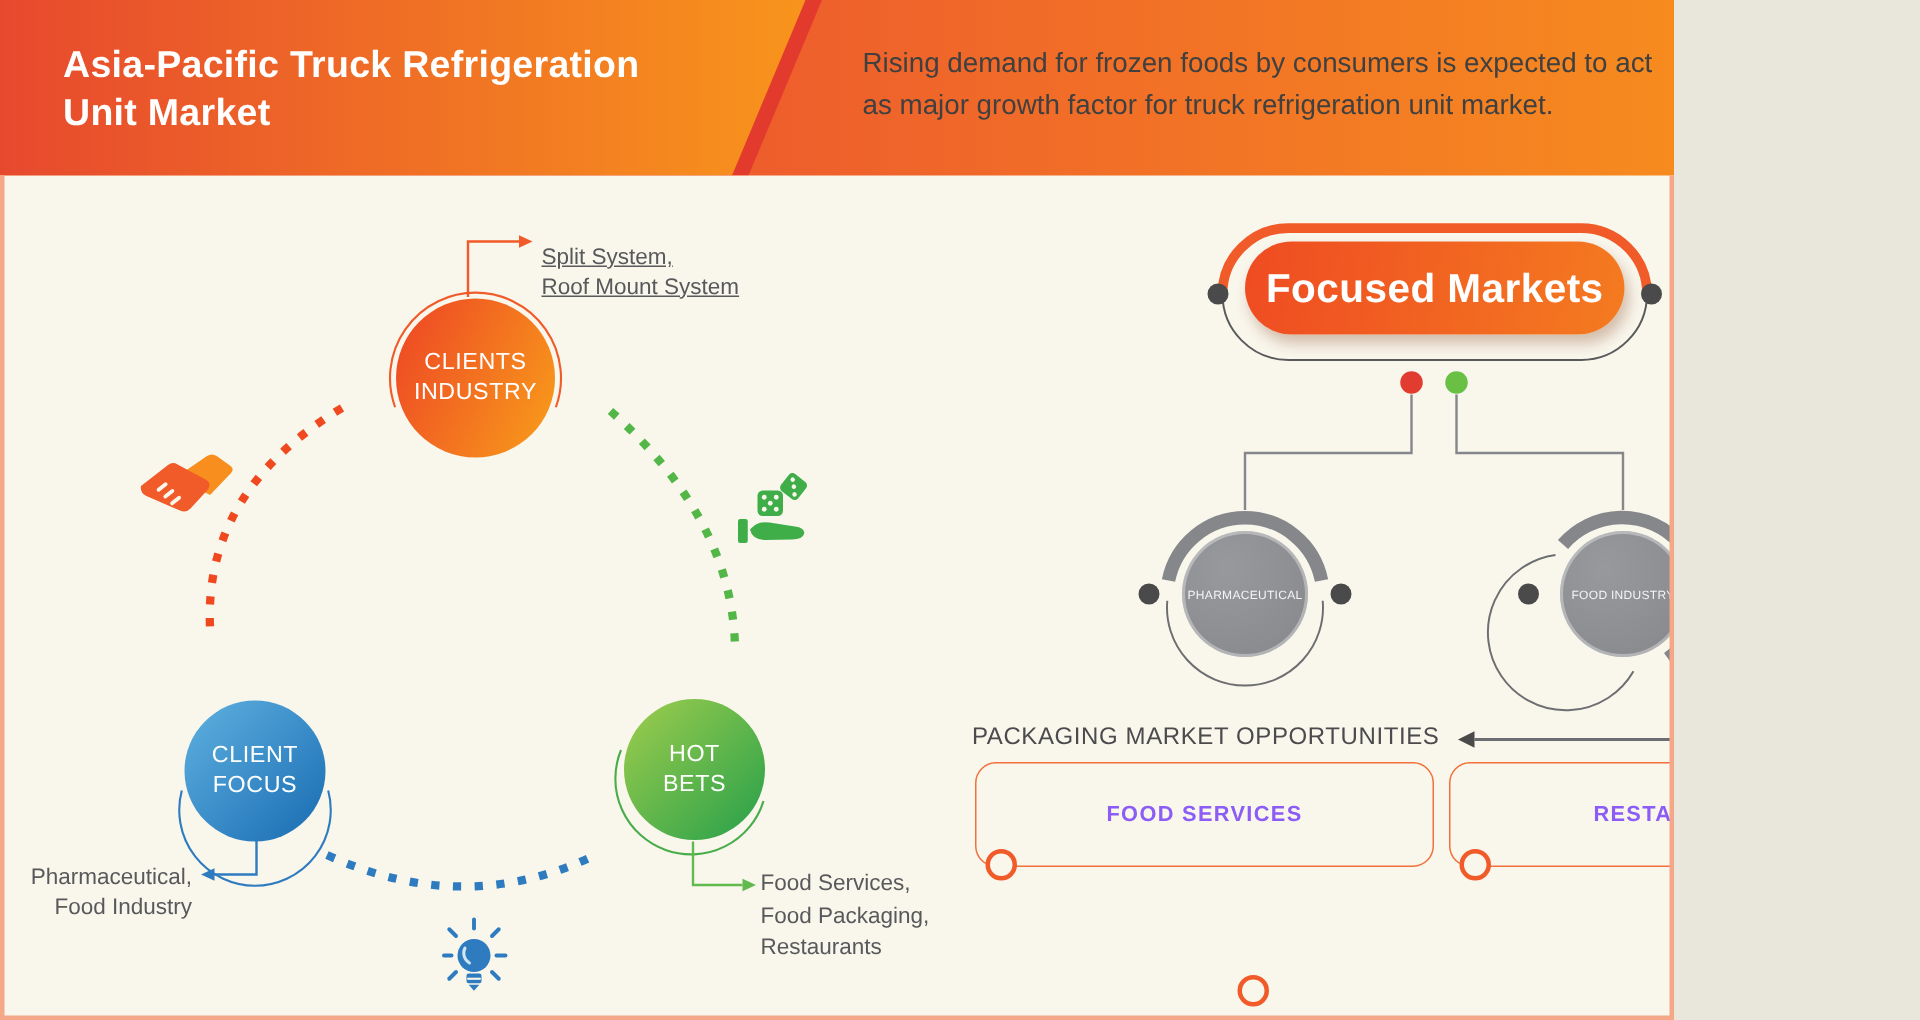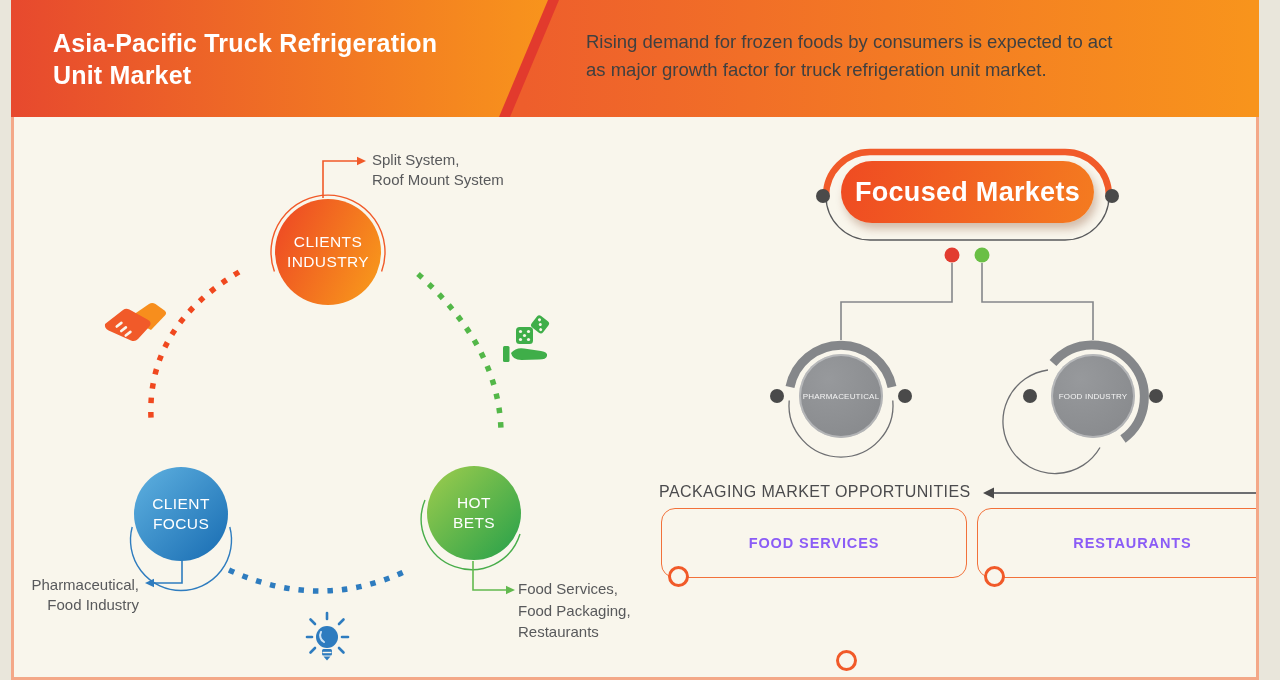--- a/index.html
+++ b/index.html
@@ -1,21 +1,20 @@
 <!DOCTYPE html>
 <html><head>
 <meta charset="utf-8">
 <style>
   * { margin:0; padding:0; box-sizing:border-box; }
   html,body { background:#e9e6db; }
   #stage {
-    position:relative; width:1248px; height:680px; overflow:hidden;
+    position:relative; width:1116px; height:680px; overflow:hidden;
     background:#f9f6ec;
     font-family:"Liberation Sans", sans-serif;
-    margin-left:11px;
   }
   
   #header { position:absolute; left:0; top:0; width:1280px; height:117px; }
   .hdr-base { position:absolute; inset:0; background:linear-gradient(90deg,#ee5e2c 40%,#f8941c 97%); }
   .hdr-stripe { position:absolute; left:487px; top:0; width:62px; height:100%;
     background:#e23a2d; clip-path:polygon(49px 0,61px 0,12px 100%,0 100%); }
   .hdr-left { position:absolute; left:0; top:0; width:537px; height:100%;
     background:linear-gradient(90deg,#e7492e,#f8941c);
     clip-path:polygon(0 0,100% 0,calc(100% - 49px) 100%,0 100%); }
   #page-title { position:absolute; left:42px; top:27px; color:#ffffff;
@@ -28,21 +27,21 @@
   .node { position:absolute; border-radius:50%; display:flex; flex-direction:column;
     align-items:center; justify-content:center; color:#fff; text-align:right;
     font-size:15.5px; line-height:20px; font-weight:500; letter-spacing:.4px; }
   #node-clients-potential { left:264px; top:199px; width:106px; height:106px;
     background:linear-gradient(115deg,#ee4b24 8%,#f89a1b 95%); }
   #node-client-focus { left:123px; top:467px; width:94px; height:94px;
     background:linear-gradient(135deg,#5caede 5%,#1b6fb4 95%); }
   #node-hot-bets { left:416px; top:466px; width:94px; height:94px;
     background:linear-gradient(135deg,#9acb4d 5%,#2ba24a 95%); }
   .note { position:absolute; color:#58595b; font-size:15px; line-height:19.5px; }
-  #note-clients-potential { left:361px; top:150px; }
+  #note-clients-potential { left:361px; top:162px;text-decoration:underline; }
   #note-client-focus { left:10px; top:575px; width:118px; text-align:right; }
   #note-hot-bets { left:507px; top:578px; line-height:21.5px; }
   
   #focused-markets-pill { position:absolute; left:830px; top:161px; width:253px; height:62px;
     border-radius:31px; background:linear-gradient(100deg,#ef4b22,#f47b20);
     box-shadow:3px 6px 9px rgba(110,40,5,.28);
     display:flex; align-items:center; justify-content:center;
     color:#fff; font-size:27px; font-weight:700; letter-spacing:.3px; }
   .gray-node { position:absolute; width:84px; height:84px; border-radius:50%;
     background:radial-gradient(circle at 35% 30%, #97999c, #85878a);

